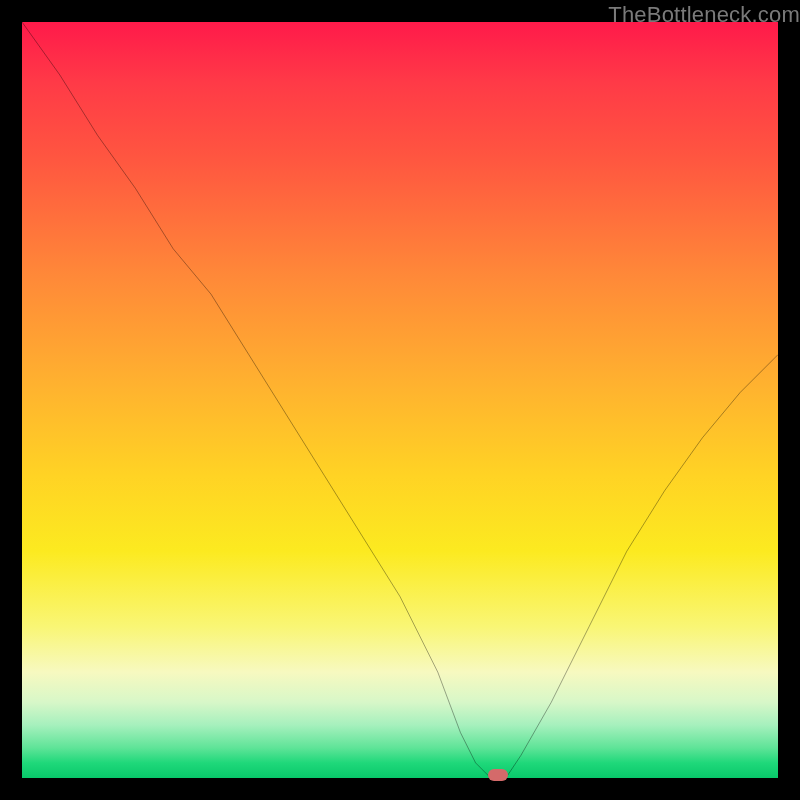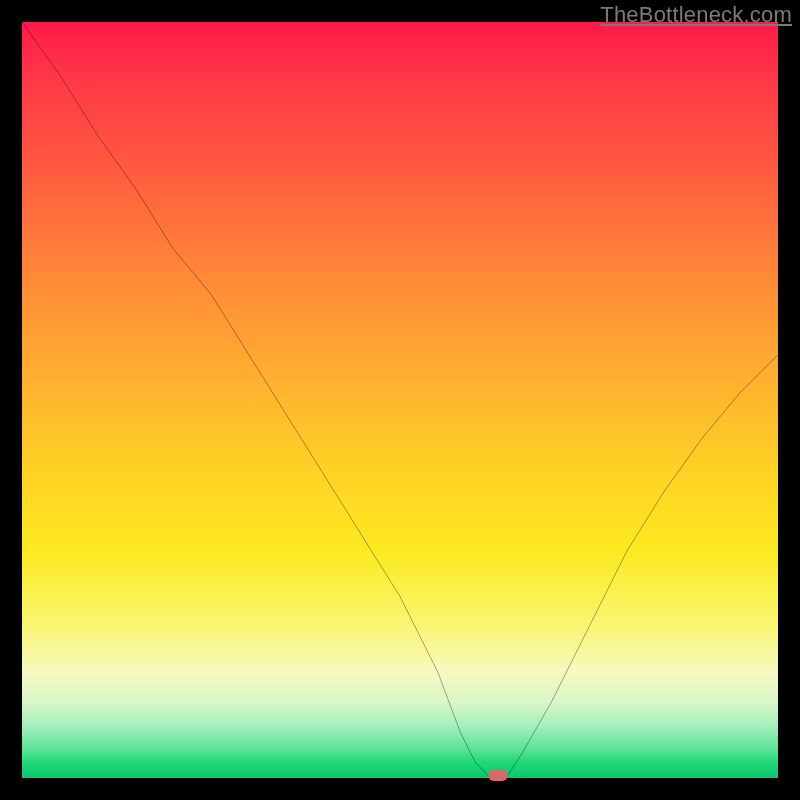--- a/index.html
+++ b/index.html
@@ -52,26 +52,25 @@
     position: absolute;
     width: 20px;
     height: 12px;
     border-radius: 6px;
     background: #d46a6a;
     transform: translate(-50%, -50%);
   }
   .watermark {
     position: absolute;
     top: 2px;
-    right: 8px;
+    right: 0;
     color: #7a7a7a;
     font-size: 22px;
     letter-spacing: 0.2px;
     font-weight: 500;
-    text-decoration: underline;
   }
 </style>
 </head>
 <body>
 
 <div class="frame">
   <div class="plot-area">
 
     <svg class="plot-svg" viewBox="0 0 100 100" preserveAspectRatio="none">
       <path id="curve-path" fill="none" stroke="#000" stroke-width="0.35" vector-effect="non-scaling-stroke" d="M0.00 0.00 L5.00 7.00 L10.00 15.00 L15.00 22.00 L20.00 30.00 L25.00 36.00 L30.00 44.00 L35.00 52.00 L40.00 60.00 L45.00 68.00 L50.00 76.00 L55.00 86.00 L58.00 94.00 L60.00 98.00 L62.00 100.00 L64.00 100.00 L66.00 97.00 L70.00 90.00 L75.00 80.00 L80.00 70.00 L85.00 62.00 L90.00 55.00 L95.00 49.00 L100.00 44.00"></path>

